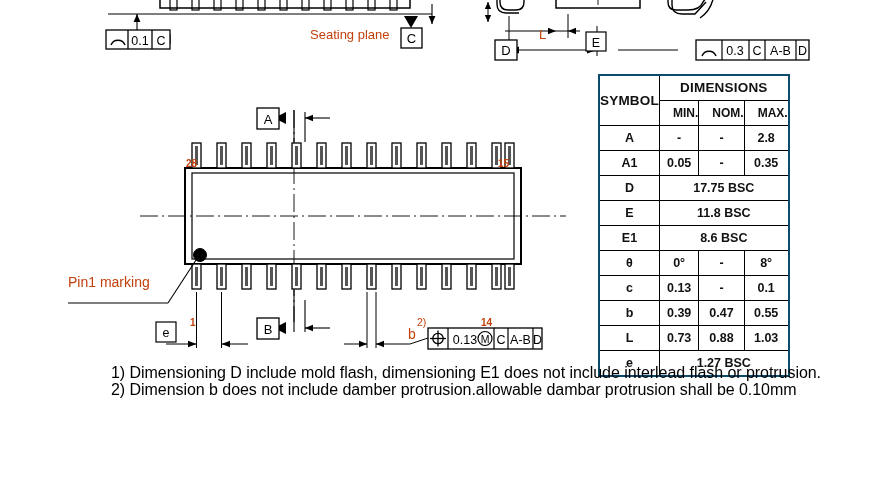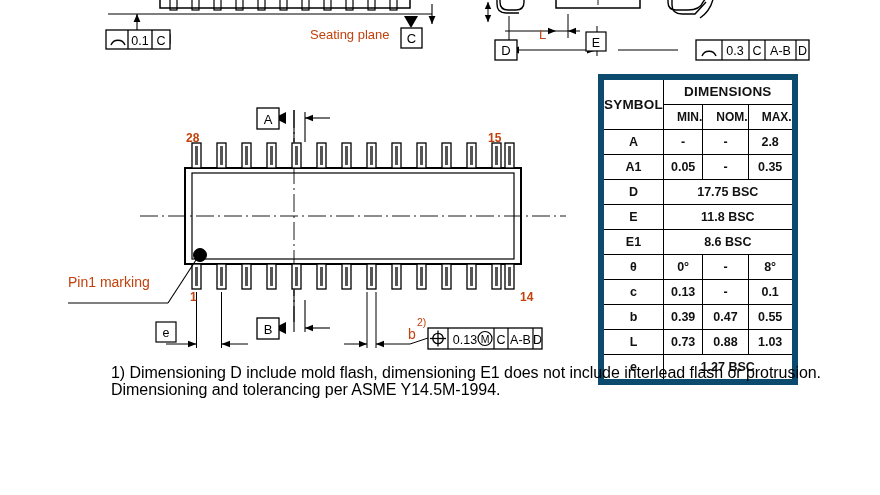--- a/index.html
+++ b/index.html
@@ -8,21 +8,21 @@
     font-family:"Liberation Sans", sans-serif;
     color:#000;
   }
   .stage{position:absolute;left:0;top:0;width:768px;height:495px;}
   svg{display:block;}
 
   
   .dimtable{
     position:absolute; left:598px; top:74px;
     border-collapse:collapse;
-    border:6px solid #0c4a6e;
+    border:2px solid #0c4a6e;
     background:#fff;
   }
   .dimtable td,.dimtable th{
     border:1px solid #000;
     font-size:12.5px;
     font-weight:bold;
     text-align:center;
     padding:0;
     height:24px;
     line-height:24px;
@@ -40,21 +40,21 @@
     font-size:16px;
     line-height:16.6px;
     color:#000;
     letter-spacing:-0.05px;
   }
   .notes div{white-space:nowrap;}
   .iso-sym{display:inline-block;vertical-align:-3px;margin:0 1px;}
 
   
   .lbl{position:absolute;font-size:13px;color:#c2410c;white-space:nowrap;}
-  .lbl.small{font-size:12px;font-weight:bold;}
+  .lbl.small{font-size:10px;font-weight:bold;margin-top:27px;}
   .lbl.big{font-size:14px;}
 </style>
 </head>
 <body>
 
 <div class="stage">
 
   <svg width="880" height="495" viewBox="0 0 880 495">
     <defs>
       <marker id="arrIn" markerWidth="9" markerHeight="8" refX="8.5" refY="4" orient="auto">
@@ -325,23 +325,23 @@
 
       <line x1="410" y1="344" x2="428" y2="338" stroke="#000" stroke-width="1.0"></line>
     </g>
   </svg>
 
   <div class="lbl" style="left:310px;top:27px;">Seating plane</div>
 
   <div class="lbl big" style="left:68px;top:274px;">Pin1 marking</div>
 
   <div class="lbl small" style="left:186px;top:131px;">28</div>
-  <div class="lbl small" style="left:488px;top:131px;">15</div>
+  <div class="lbl small" style="left:498px;top:131px;">15</div>
   <div class="lbl small" style="left:190px;top:290px;">1</div>
-  <div class="lbl small" style="left:520px;top:290px;">14</div>
+  <div class="lbl small" style="left:481px;top:290px;">14</div>
 
   <div class="lbl big" style="left:408px;top:326px;">b</div>
   <div class="lbl" style="left:417px;top:316px;font-size:10.5px;">2)</div>
 
   <div class="lbl" style="left:539px;top:27px;font-size:13px;">L</div>
 
   <table class="dimtable">
     <tbody>
       <tr>
         <td class="symcol hdr" rowspan="2">SYMBOL</td>
@@ -403,16 +403,16 @@
       </tr>
       <tr>
         <td class="symcol">e</td>
         <td class="span3" colspan="3">1.27 BSC</td>
       </tr>
     </tbody>
   </table>
 
   <div class="notes">
     <div>1) Dimensioning D include mold flash, dimensioning E1 does not include interlead flash or protrusion.</div>
-    <div>Dimensioning and tolerancing per ASME Y14.5M-1994.</div>
+    <div>2) Dimension b does not include damber protrusion.allowable dambar protrusion shall be 0.10mm</div>
   </div>
 
 </div>
 
 </body></html>

